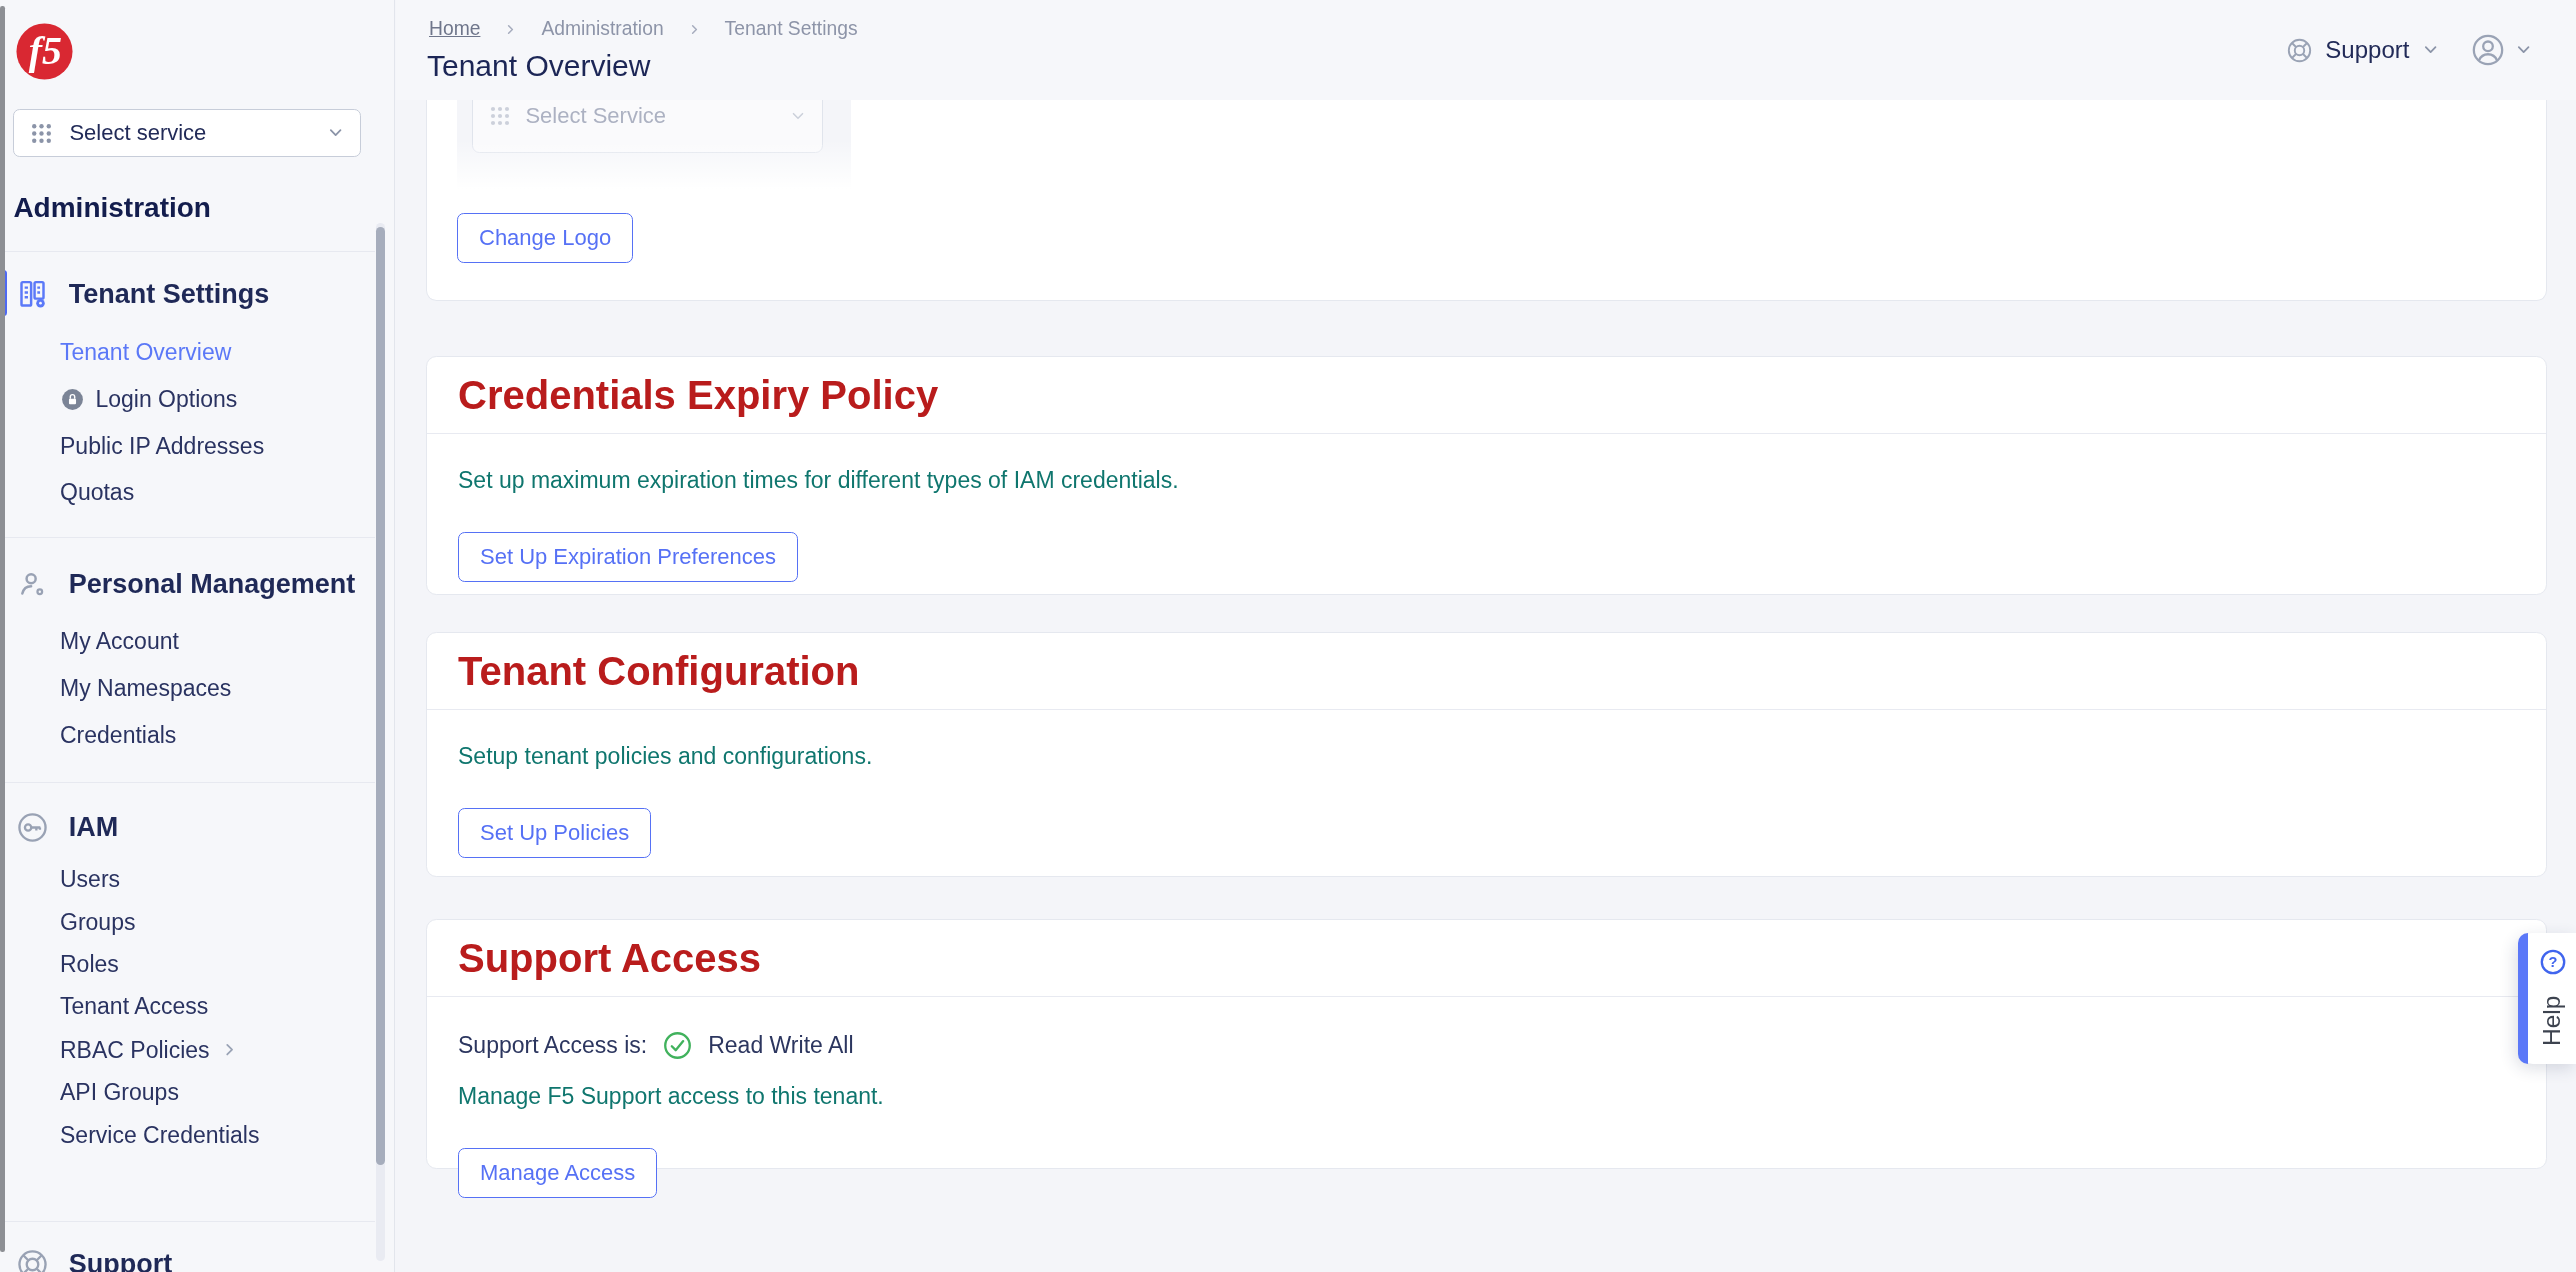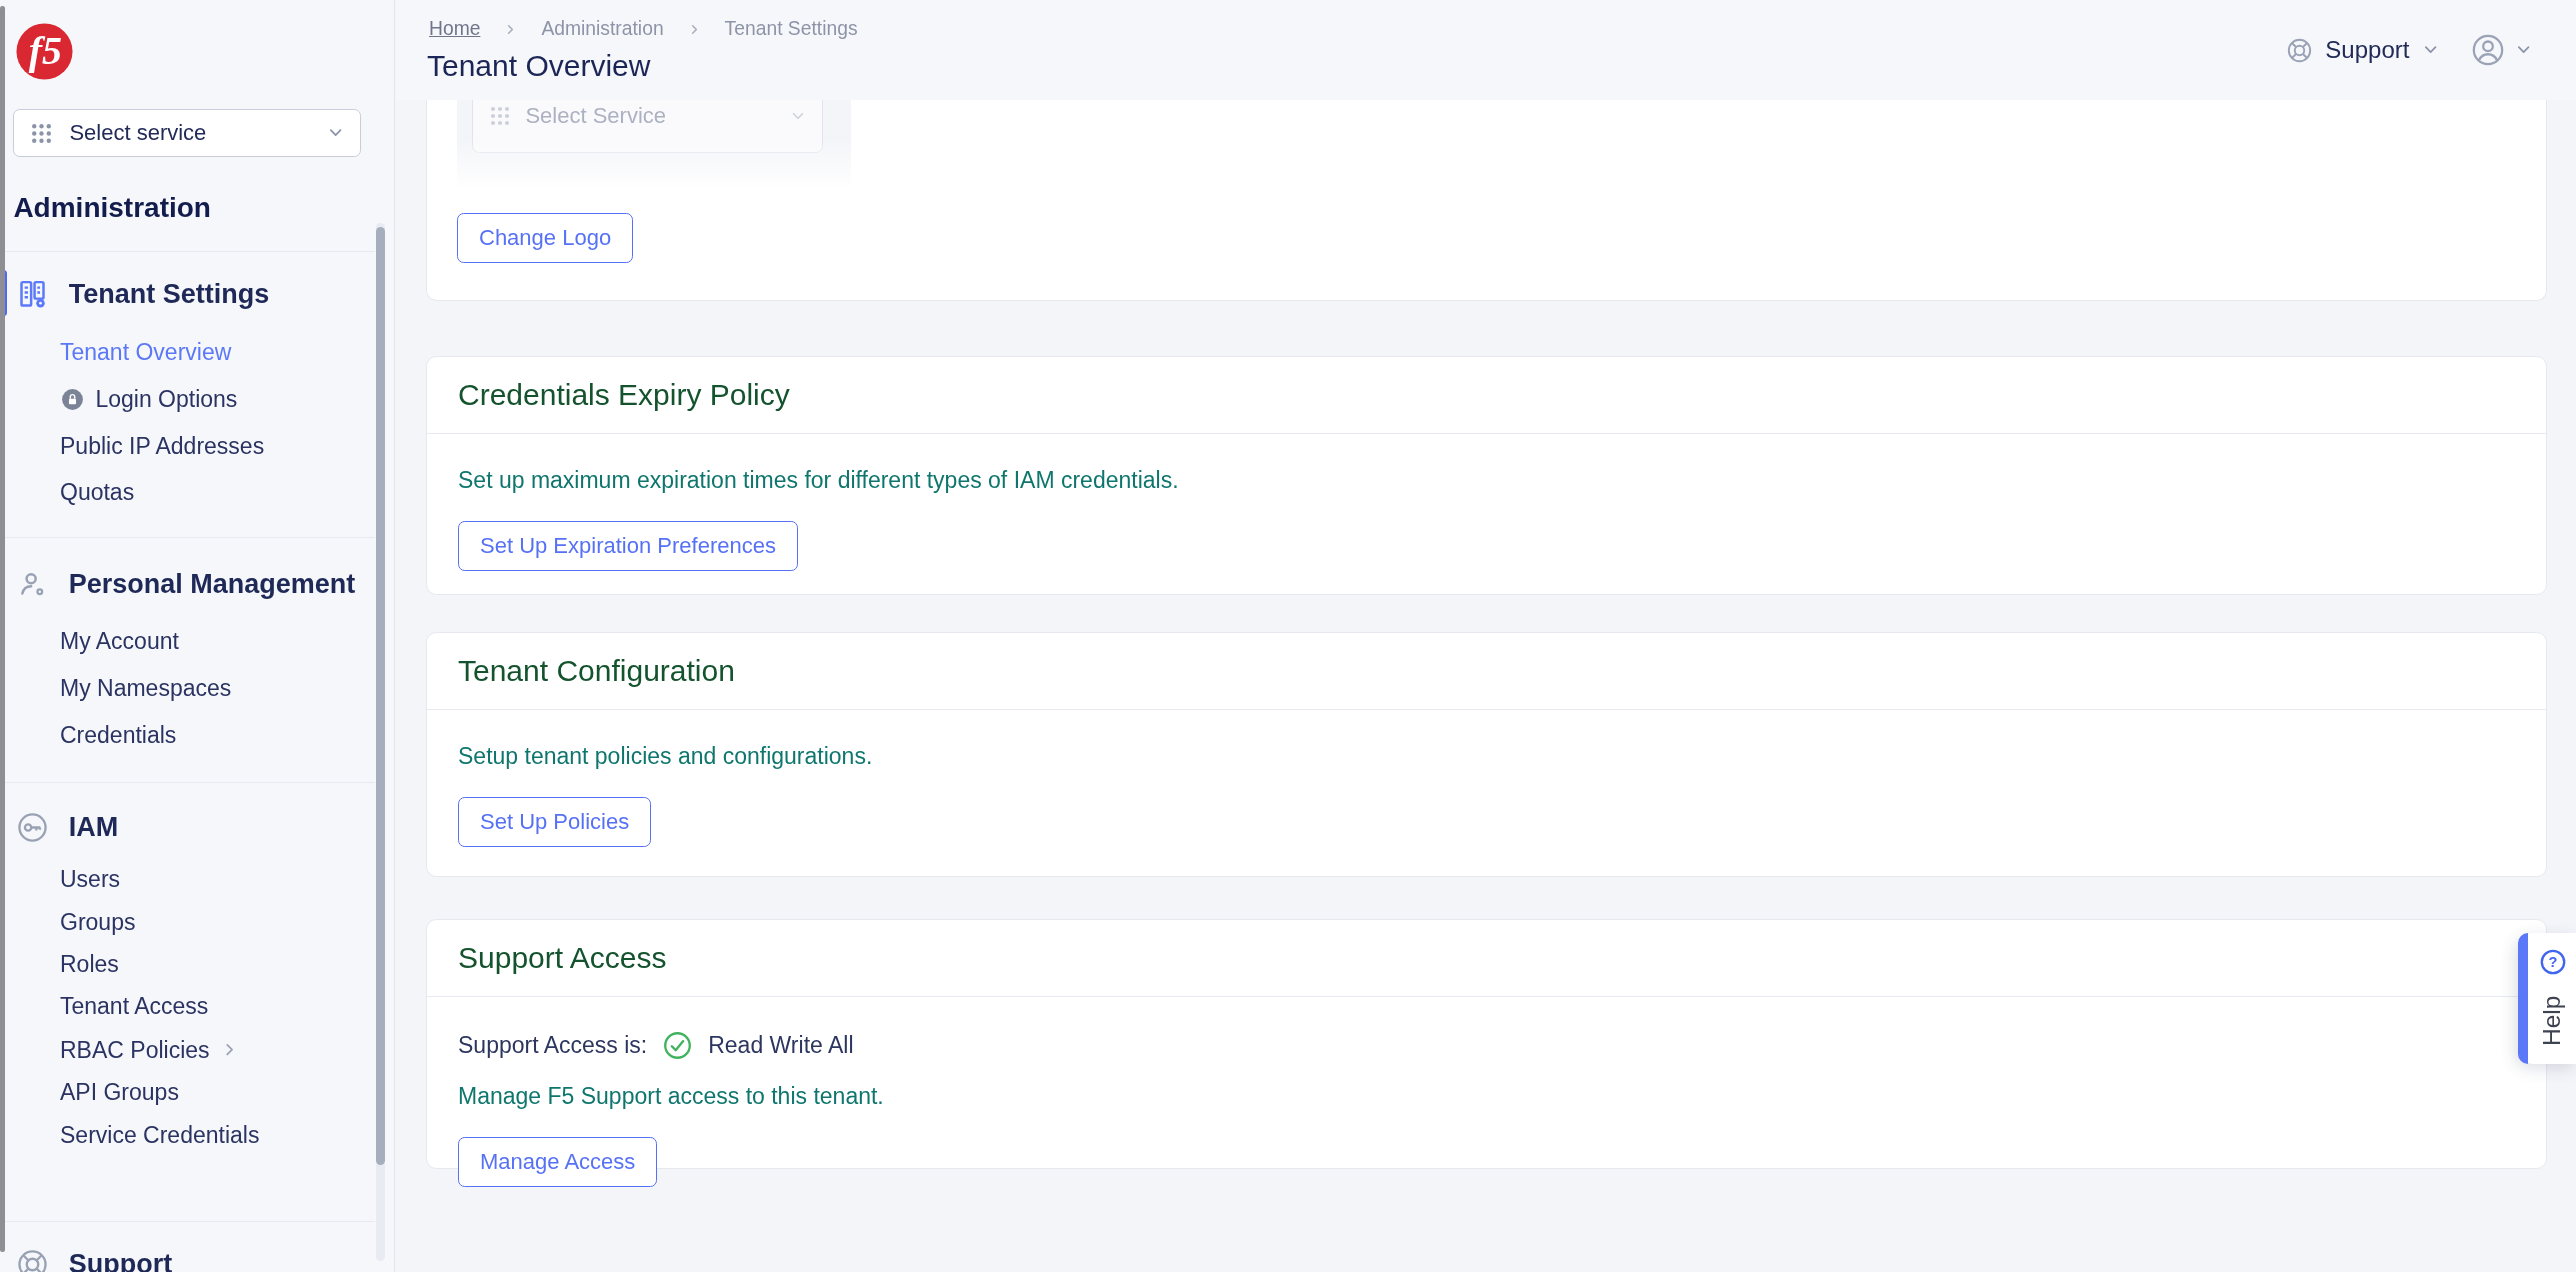--- a/index.html
+++ b/index.html
@@ -35,37 +35,37 @@
   .page-title{position:absolute;left:31px;top:49px;font-size:30px;font-weight:500;color:#1c2656;}
   .hdr-right{position:absolute;right:43px;top:0;height:100px;display:flex;align-items:center;gap:30px;}
   .support-menu{display:flex;align-items:center;gap:12px;cursor:pointer;}
   .support-menu .lbl{font-size:24px;color:#222b58;}
   .account-menu{display:flex;align-items:center;gap:9px;cursor:pointer;}
 
   
   .content{position:absolute;left:396px;top:100px;width:2180px;height:1173px;background:#f4f5f9;}
   .card{position:absolute;left:30px;width:2121px;background:#fff;border:1.5px solid #e5e8ef;border-radius:10.4px;box-sizing:border-box;}
   .card-head{height:76px;display:flex;align-items:center;padding:0 31px;border-bottom:1.5px solid #e8eaf1;
-       font-size:30px;font-weight:400;color:#14532d;}
+       font-size:40px;font-weight:700;color:#b91c1c;}
   .card-body{padding:33px 31px 30px;}
   .card-body p{margin:0;font-size:23px;color:#0f766e;}
   .btn{display:inline-flex;align-items:center;justify-content:center;font-size:22px;color:#5671f5;
        background:#fff;border:1.5px solid #5671f5;border-radius:6.7px;padding:11px 21px;cursor:pointer;
        font-family:"Liberation Sans",sans-serif;}
   .card1{top:0;height:201px;border-top:none;border-radius:0 0 10.4px 10.4px;}
   .logo-preview{position:absolute;left:30px;top:0;width:394px;height:89px;background:#f4f5f9;overflow:hidden;}
   .ghost-dd{position:absolute;left:15px;top:-21px;width:351px;height:74px;border:1.5px solid #dce0ea;border-radius:7.4px;
        background:rgba(255,255,255,.65);display:flex;align-items:center;gap:13.4px;padding:0 15px;box-sizing:border-box;opacity:.8;}
   .ghost-dd .lbl{flex:1;font-size:22px;color:#9ba1b5;}
   .preview-fade{position:absolute;left:0;right:0;bottom:0;height:49px;background:linear-gradient(rgba(255,255,255,0),#ffffff);}
   .card1 .btn{position:absolute;left:30px;top:113px;}
   .card2{top:256px;height:239px;}
   .card3{top:532px;height:245px;}
   .card4{top:819px;height:250px;}
-  .card-body .btn{margin-top:27px;}
+  .card-body .btn{margin-top:38px;}
   .status-row{display:flex;align-items:center;gap:15px;font-size:23px;color:#2c365f;margin-bottom:22px;}
 
   
   .help-tab{position:absolute;left:2518px;top:933px;width:58px;height:131px;background:#fff;
        border-radius:15px 0 0 15px;box-shadow:-3px 4.5px 16.4px rgba(40,50,90,.16);z-index:50;cursor:pointer;}
   .help-accent{position:absolute;left:0;top:0;width:10.4px;height:131px;background:#5b78f8;border-radius:15px 0 0 15px;}
   .help-q{position:absolute;left:21px;top:15px;}
   .help-label{position:absolute;left:10.4px;top:52px;width:48px;height:71px;display:flex;align-items:center;justify-content:center;
        font-size:24.5px;color:#3d434f;writing-mode:vertical-rl;transform:rotate(180deg);}
   svg{display:block;}

